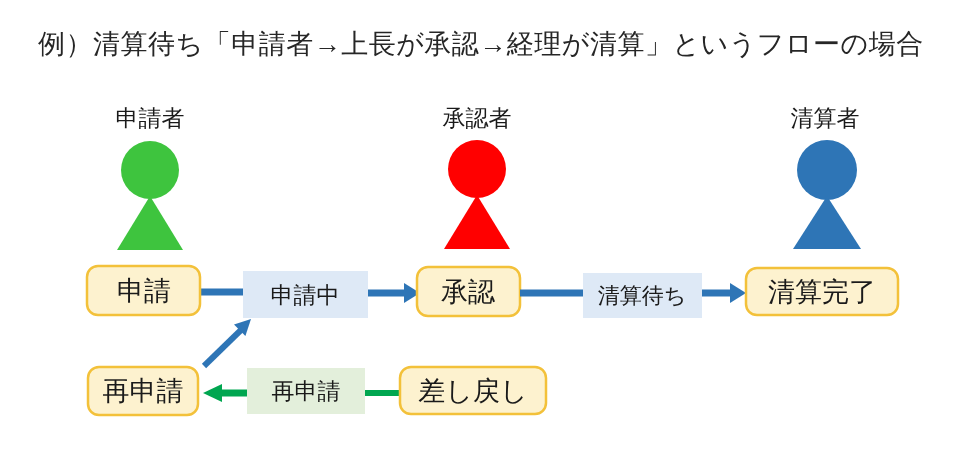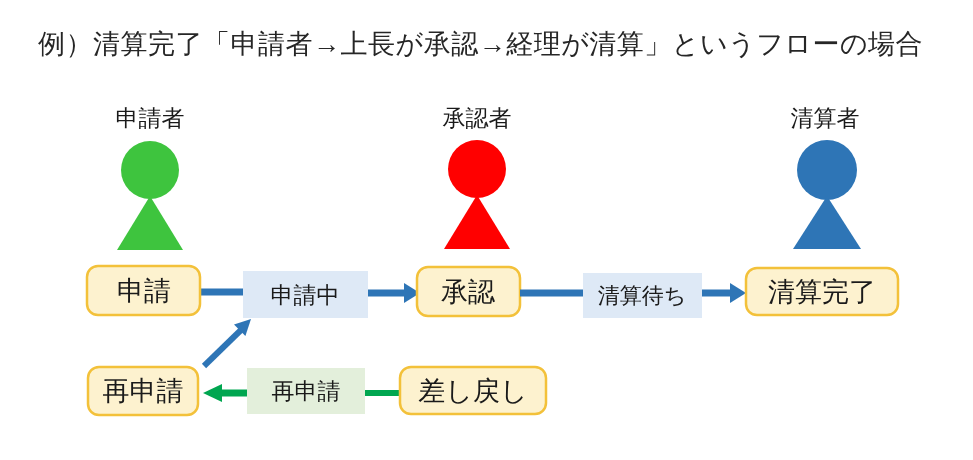--- a/index.html
+++ b/index.html
@@ -27,21 +27,21 @@
   .node-text{font-size:27px;}
   .status-text{font-size:23px;}
   .status-text-sm{font-size:22px;}
   .actor-label{font-size:23px;}
 </style>
 </head>
 <body>
 
 <div class="page">
 
-  <div class="title">例）清算完了「申請者→上長が承認→経理が清算」というフローの場合</div>
+  <div class="title">例）清算待ち「申請者→上長が承認→経理が清算」というフローの場合</div>
 
   <svg width="973" height="460" viewBox="0 0 973 460">
 
     <g>
       <text class="actor-label" x="150" y="126" fill="#2DB52D">申請者</text>
       <g>
         <circle cx="150" cy="170" r="29" fill="#3EC43E"></circle>
         <polygon points="150,196 117,250 183,250" fill="#3EC43E"></polygon>
       </g>
     </g>

